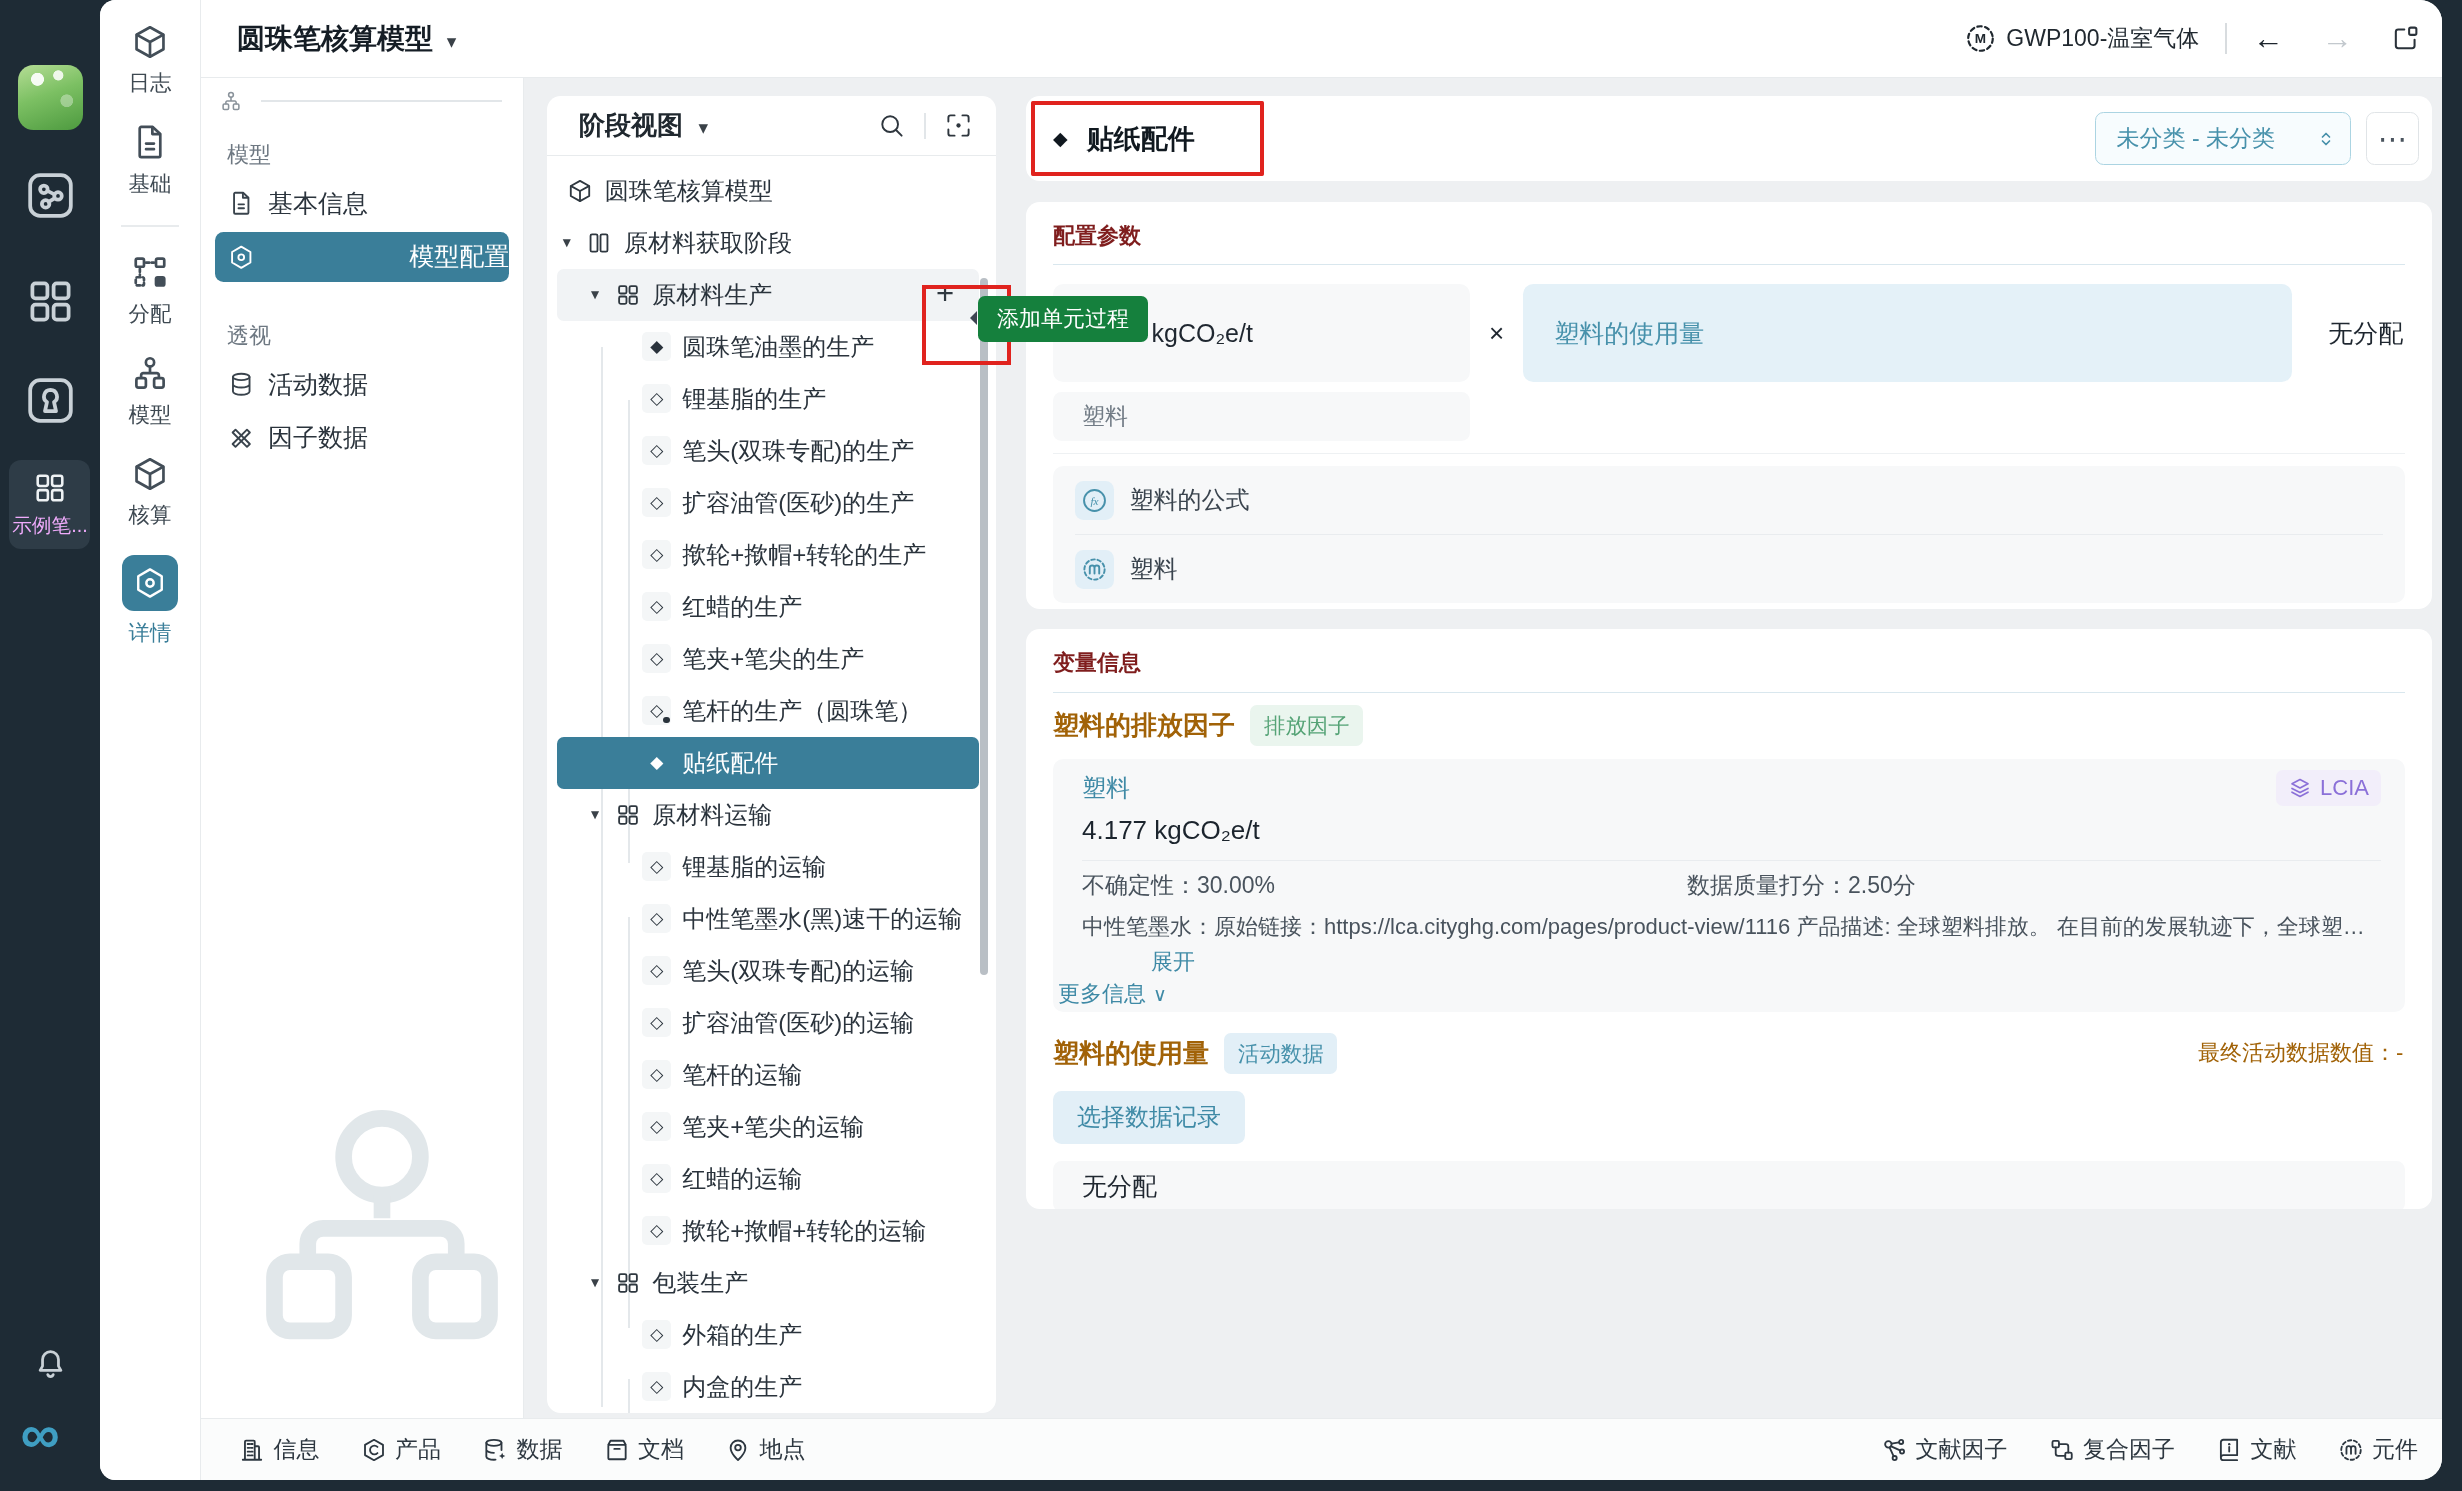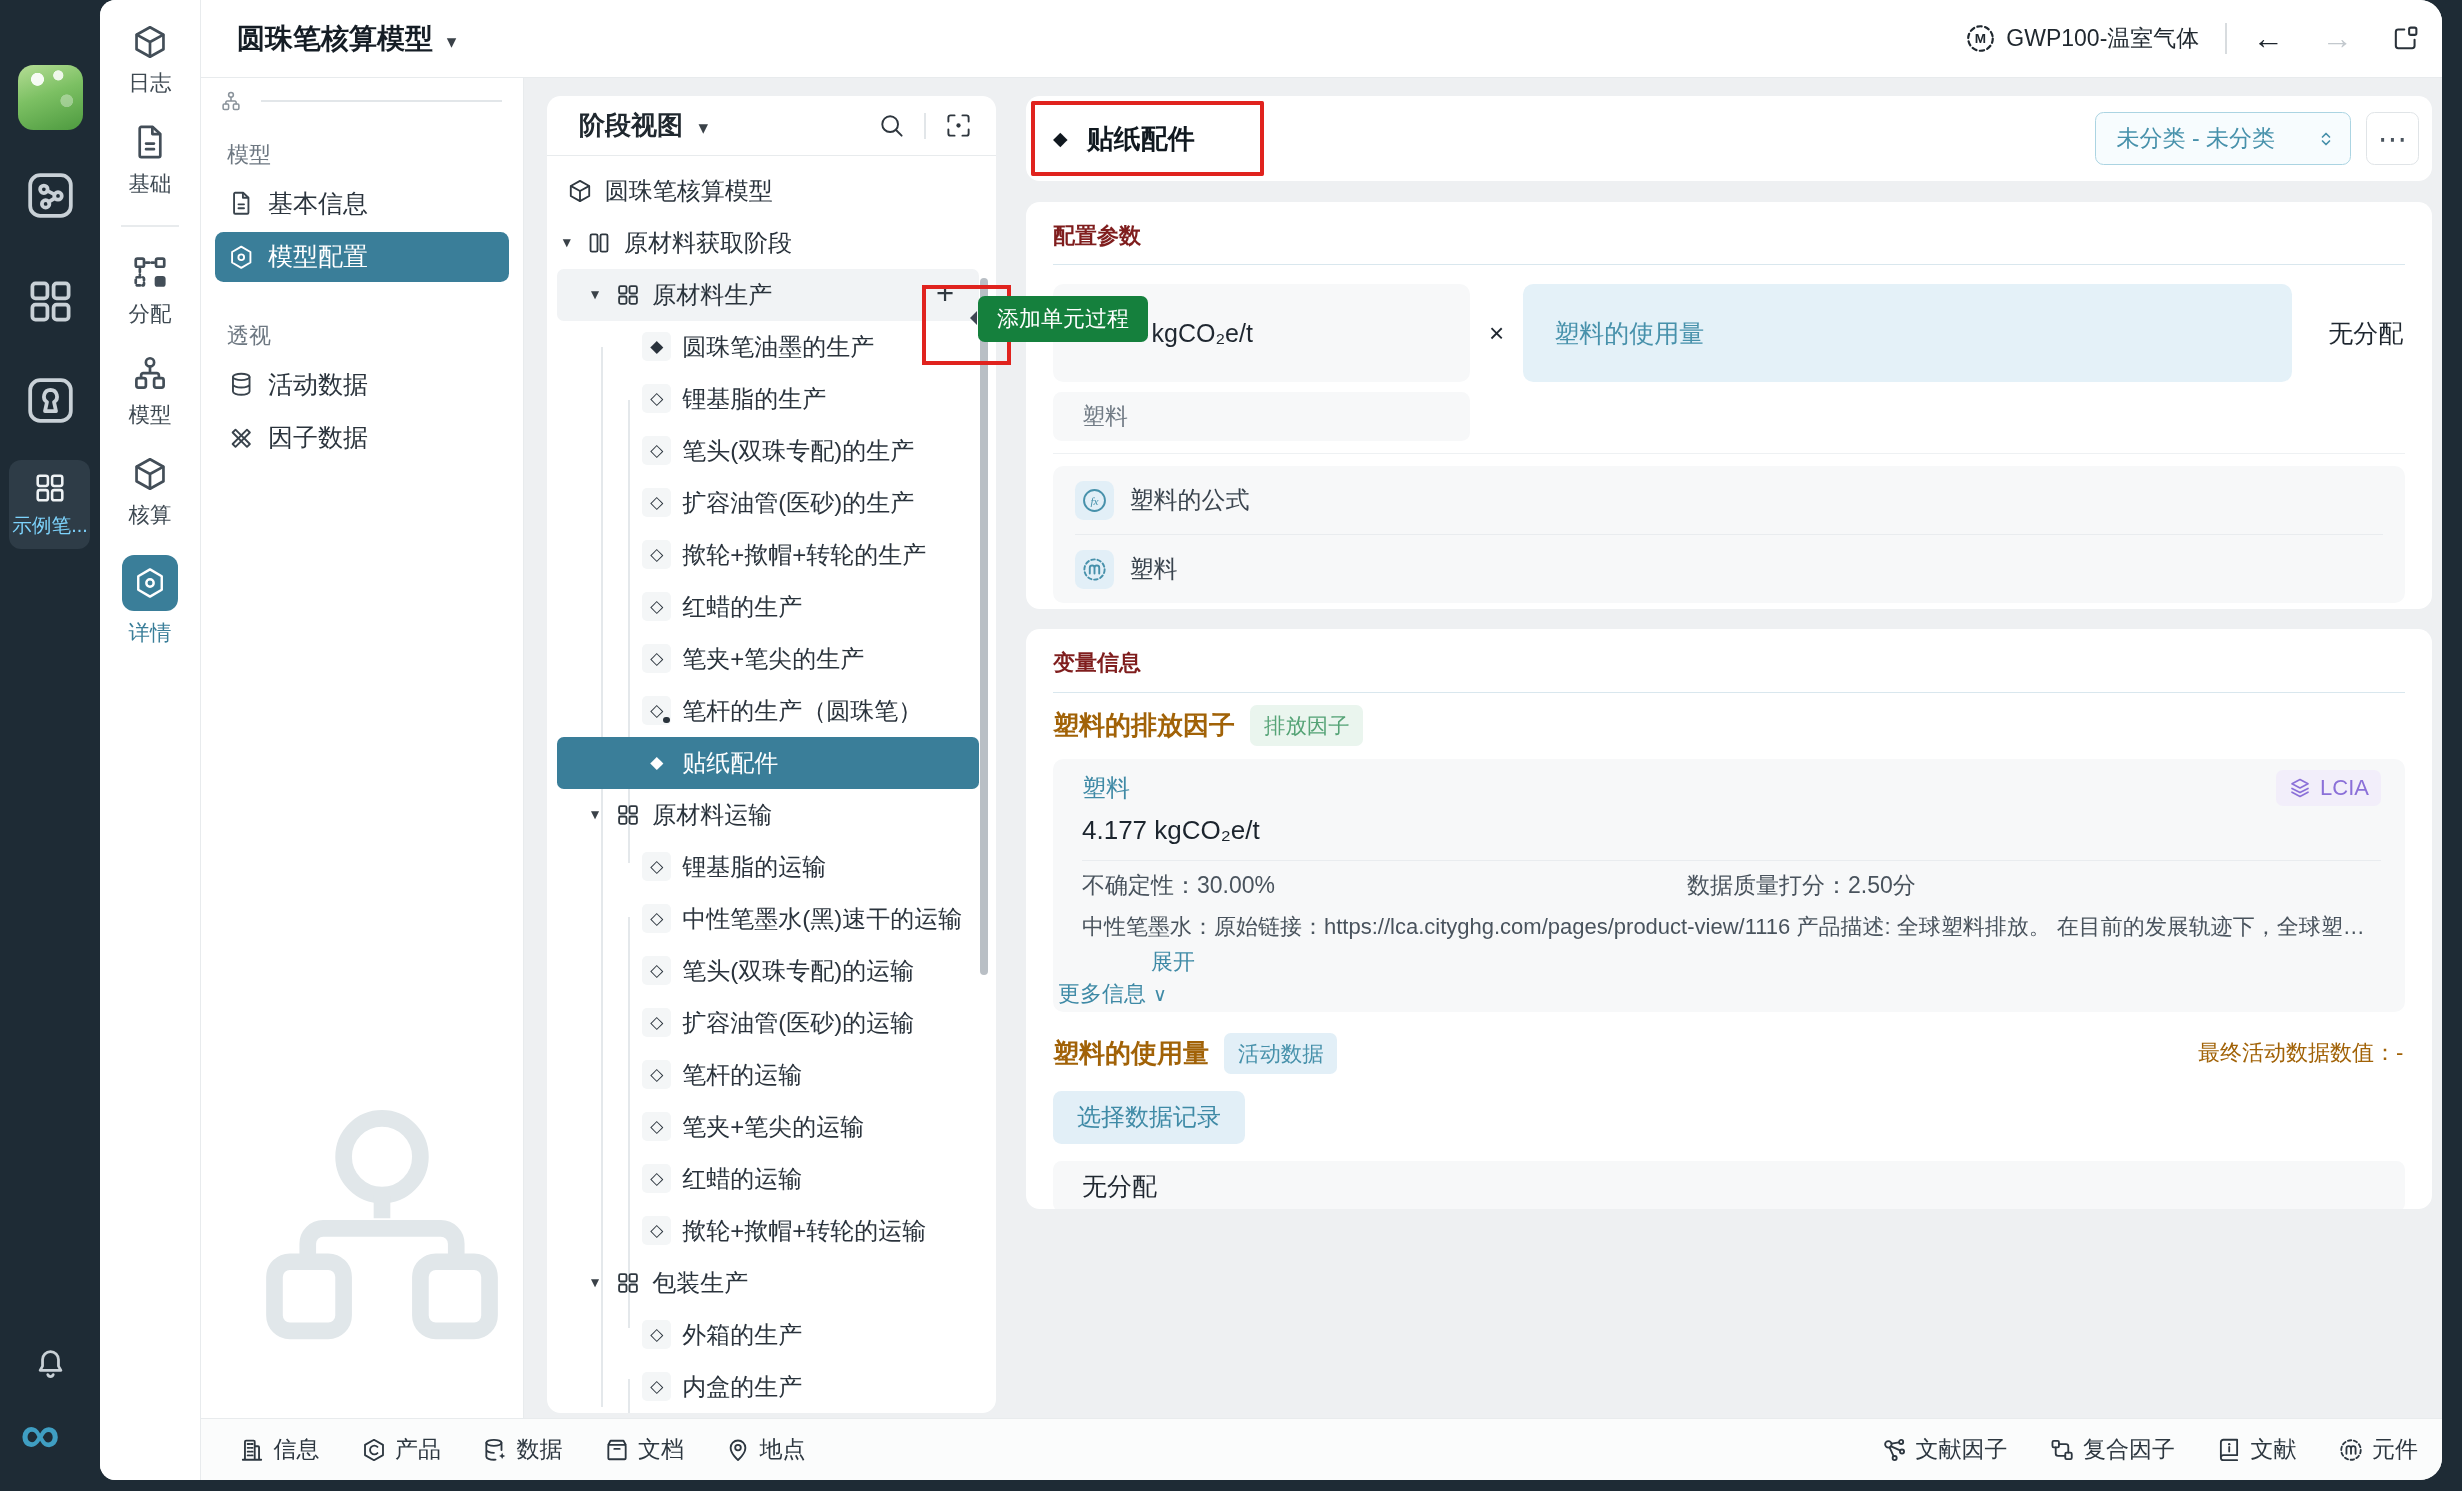--- a/index.html
+++ b/index.html
@@ -14,21 +14,21 @@
       radial-gradient(circle at 30% 22%, rgba(255,255,255,.92) 0 9%, transparent 10%),
       radial-gradient(circle at 62% 16%, rgba(255,255,255,.85) 0 7%, transparent 8%),
       radial-gradient(circle at 75% 55%, rgba(255,255,255,.35) 0 10%, transparent 11%),
       linear-gradient(160deg,#b5dd95 0%,#7cc063 45%,#4d9a3f 100%);}
   .rail-btn{position:absolute;left:23px;width:55px;height:55px;color:#c9d1d7;display:flex;align-items:center;justify-content:center;}
   .rail-btn svg{width:53px;height:53px;}
   .rail-div{position:absolute;left:22px;top:472px;width:55px;height:2.6px;background:#39converted4652;background:#394652;border-radius:1.7px;}
   .dock-tile{position:absolute;left:9.4px;top:460px;width:81px;height:89px;border-radius:12px;background:#2e3c47;
     display:flex;flex-direction:column;align-items:center;justify-content:center;gap:6.8px;color:#eef2f4;}
   .dock-tile svg{width:36px;height:36px;}
-  .dock-label{font-size:19.7px;color:#7dd3fc;}
+  .dock-label{font-size:19.7px;color:#f0abfc;}
   .bell{position:absolute;left:31px;top:1344px;width:39px;height:39px;color:#c9d1d7;}
   .bell svg{width:39px;height:39px;}
   .infinity{position:absolute;left:20.5px;top:1407px;font-size:55px;font-weight:bold;color:#3f9ec2;line-height:55px;}
 
   
   .window{position:absolute;left:100px;top:0;width:2342px;height:1480px;background:#fff;
     border-radius:15.4px 22px 22px 15.4px;overflow:hidden;}
 
   
   .topbar{position:absolute;left:101px;top:0;right:0;height:78px;border-bottom:1.7px solid #e8ebed;
@@ -62,21 +62,21 @@
   .nav-panel{position:absolute;left:101px;top:78px;width:323px;bottom:62px;border-right:1.7px solid #e8ebed;background:#fff;overflow:hidden;}
   .nav-mini{position:absolute;left:19px;top:12px;display:flex;align-items:center;gap:19px;color:#8a939b;width:282px;}
   .nav-mini svg{width:22px;height:22px;flex:none;}
   .nav-mini .mini-line{height:1.7px;background:#e2e6e9;flex:1;}
   .nav-sec{margin:39px 0 8.5px 26px;font-size:22px;color:#6e7882;}
   .nav-sec.first{margin-top:62px;}
   .nav-item{height:50px;margin:3.4px 13.7px;border-radius:8.5px;display:flex;align-items:center;gap:13px;padding-left:13.7px;
     font-size:25px;color:#2b343d;}
   .nav-item .icn{color:#39434c;display:flex;}
   .nav-item .icn svg{width:26.5px;height:26.5px;}
-  .nav-item.active{background:#3a7e99;color:#fff;}
+  .nav-item.active{background:#3a7e99;color:#fff;justify-content:space-between;}
   .nav-item.active .icn{color:#fff;}
   .watermark{position:absolute;left:44px;bottom:56px;color:#e1e7ea;}
   .watermark svg{width:274px;height:256px;}
 
   
   .content{position:absolute;left:424px;top:78px;right:0;bottom:62px;background:#eef0f2;}
 
   
   .tree-card{position:absolute;left:23px;top:18px;width:449px;height:1317px;background:#fff;border-radius:13.7px;overflow:hidden;}
   .tree-head{height:60px;display:flex;align-items:center;padding:0 24px 0 32px;border-bottom:1.7px solid #e8ebed;}

